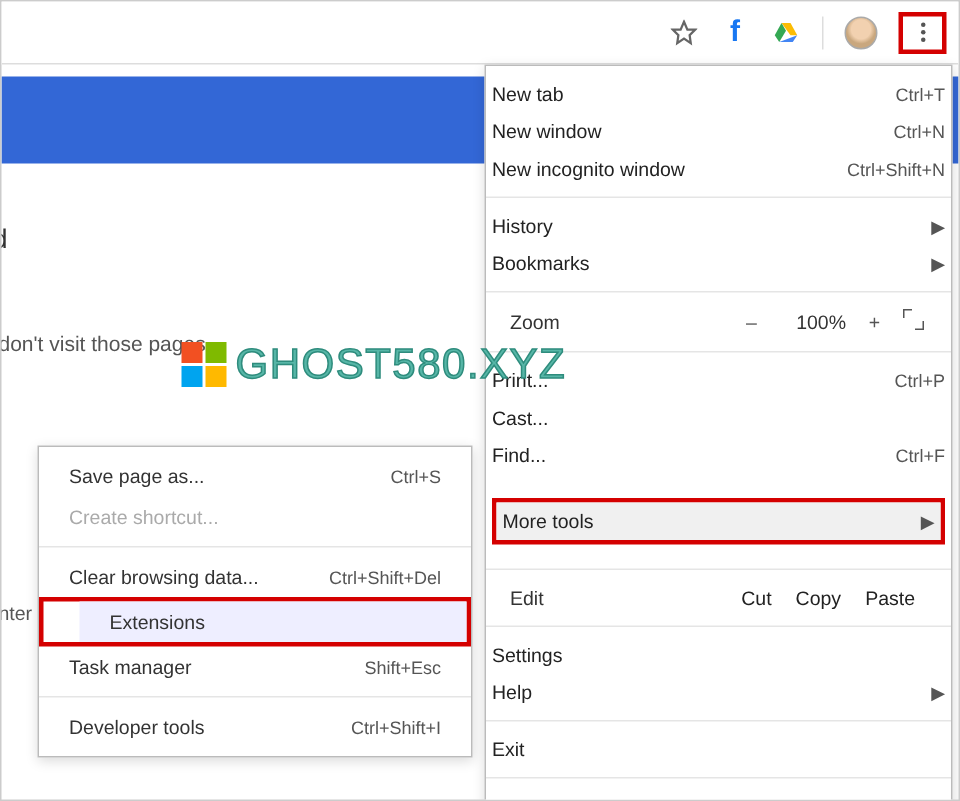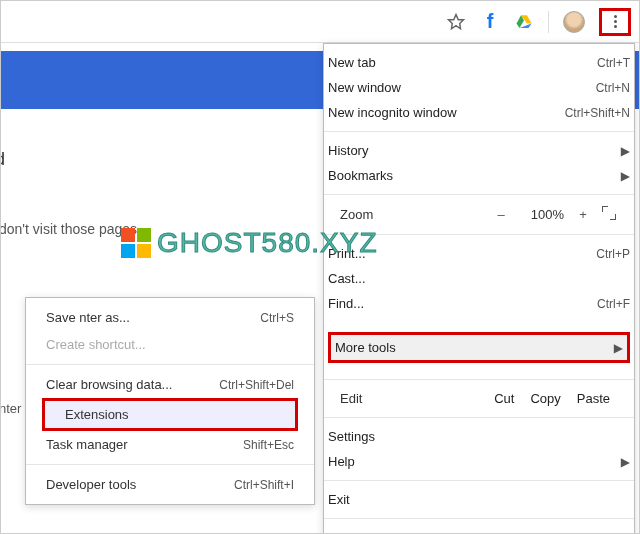--- a/index.html
+++ b/index.html
@@ -70,21 +70,21 @@
     left:24px;
     width:290px;
     background:#fff;
     border:1px solid #bbb;
     box-shadow: 0 2px 8px rgba(0,0,0,0.15);
     padding:6px 0;
   }
   .sub-row{ display:flex; align-items:center; justify-content:space-between; padding:6px 20px; font-size:13px;}
   .sub-row.disabled{ color:#aaa;}
   .sub-row .shortcut{ color:#555; font-size:12px;}
-  .highlight-ext{ border:3px solid #d40000; margin:0 16px;}
+  .highlight-ext{ border:3px solid #d40000; margin:0 0;padding-left:24px;}
   .highlight-ext .sub-row{ background:#eef;}
   
   .partial-text-d { position:absolute; top:148px; left:-6px; font-size:18px; color:#333;}
   .partial-text-visit { position:absolute; top:220px; left:-2px; font-size:14px; color:#555;}
   .partial-enter { position:absolute; top:400px; left:-2px; font-size:13px; color:#555;}
   
   .watermark{
     position:absolute;
     top:226px; left:120px;
     display:flex; align-items:center; gap:6px;
@@ -227,21 +227,21 @@
         <rect x="14" y="6" width="3" height="3"></rect>
         <rect x="7" y="12" width="3" height="3"></rect>
         <rect x="14" y="12" width="3" height="3"></rect>
       </svg>
     <span>Managed by your organization</span>
   </div>
 </div>
 
 <div class="sub-menu">
   <div class="sub-row">
-    <span>Save nter as...</span>
+    <span>Save page as...</span>
     <span class="shortcut">Ctrl+S</span>
   </div>
   <div class="sub-row disabled">
     <span>Create shortcut...</span>
   </div>
   <div class="menu-sep"></div>
   <div class="sub-row">
     <span>Clear browsing data...</span>
     <span class="shortcut">Ctrl+Shift+Del</span>
   </div>

